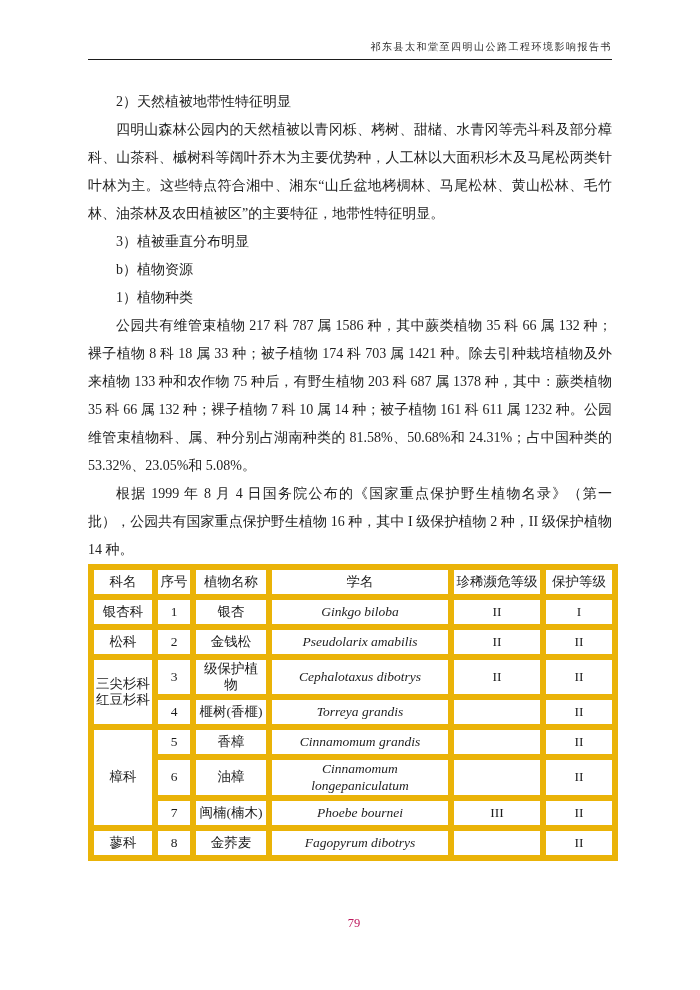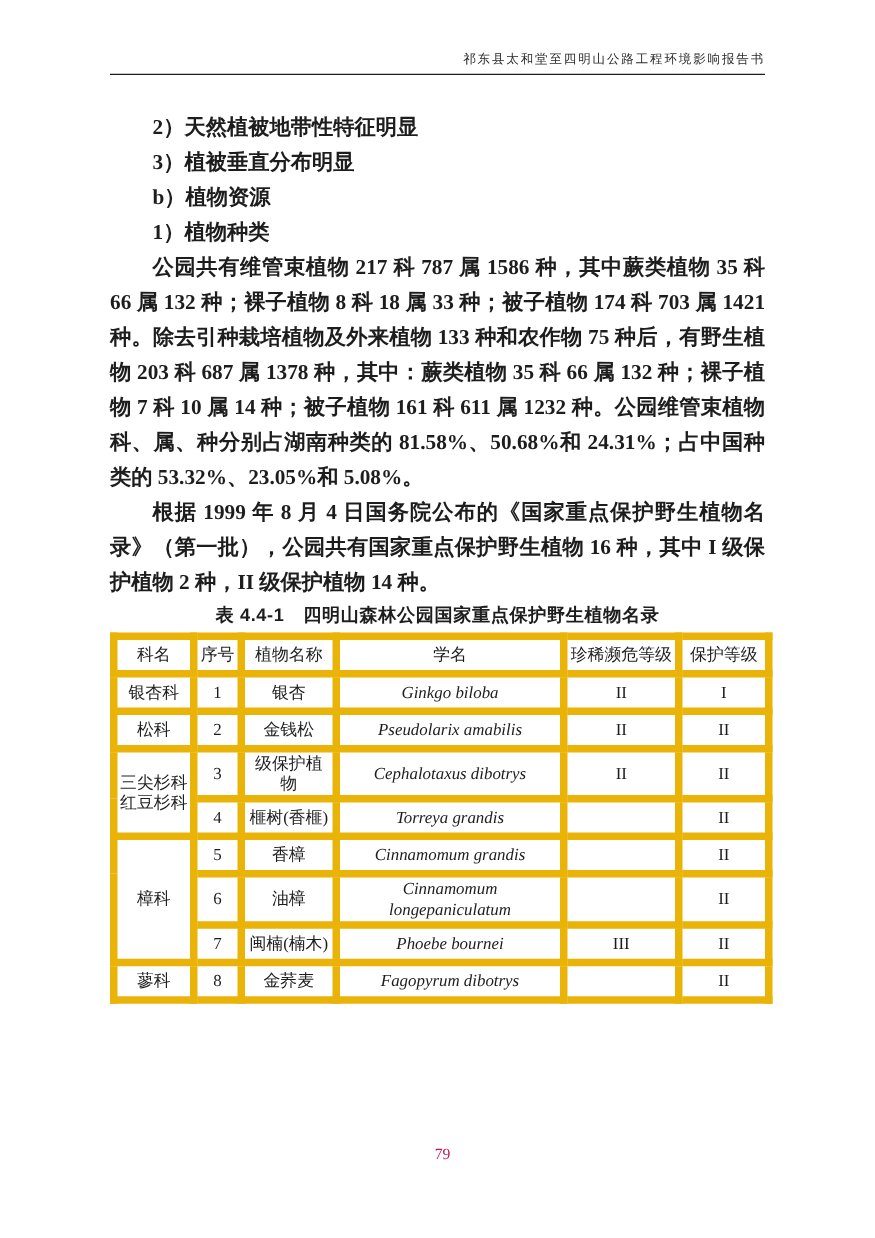--- a/index.html
+++ b/index.html
@@ -20,21 +20,21 @@
   .head-rule {
     position:absolute; top:59px; left:88px; right:88px;
     border-top:1.6px solid #1d1d1d;
     height:0;
   }
   .content {
     position:absolute; top:88px; left:88px; width:524px;
     font-size:14.5px; line-height:28px;
     text-align:justify;
   }
-  .heading, .para { margin:0; text-indent:2em; font-weight:bold; font-size:17px; }
+  .heading, .para { margin:0; text-indent:2em; font-weight:normal; font-size:14px; }
   .table-caption {
     margin:0; text-indent:0;
     text-align:center;
     font-family:"Liberation Sans","DejaVu Sans",sans-serif;
     font-weight:bold;
     font-size:14.5px; line-height:26px;
     letter-spacing:0.5px;
   }
   table.plants {
     border-collapse:collapse; table-layout:fixed;
@@ -59,29 +59,29 @@
   }
 </style>
 </head>
 <body>
 
 <div class="running-head">祁东县太和堂至四明山公路工程环境影响报告书</div>
 <div class="head-rule"></div>
 
 <div class="content">
   <p class="heading">2）天然植被地带性特征明显</p>
+  <p class="para">四明山森林公园内的天然植被以青冈栎、栲树、甜槠、水青冈等壳斗科及部分樟科、山茶科、槭树科等阔叶乔木为主要优势种，人工林以大面积杉木及马尾松两类针叶林为主。这些特点符合湘中、湘东“山丘盆地栲椆林、马尾松林、黄山松林、毛竹林、油茶林及农田植被区”的主要特征，地带性特征明显。</p>
 
   <p class="heading">3）植被垂直分布明显</p>
 
   <p class="heading">b）植物资源</p>
   <p class="heading">1）植物种类</p>
   <p class="para">公园共有维管束植物 217 科 787 属 1586 种，其中蕨类植物 35 科 66 属 132 种；裸子植物 8 科 18 属 33 种；被子植物 174 科 703 属 1421 种。除去引种栽培植物及外来植物 133 种和农作物 75 种后，有野生植物 203 科 687 属 1378 种，其中：蕨类植物 35 科 66 属 132 种；裸子植物 7 科 10 属 14 种；被子植物 161 科 611 属 1232 种。公园维管束植物科、属、种分别占湖南种类的 81.58%、50.68%和 24.31%；占中国种类的 53.32%、23.05%和 5.08%。</p>
   <p class="para">根据 1999 年 8 月 4 日国务院公布的《国家重点保护野生植物名录》（第一批），公园共有国家重点保护野生植物 16 种，其中 I 级保护植物 2 种，II 级保护植物 14 种。</p>
 
-  <p class="table-caption">表 4.4-1　四明山森林公园国家重点保护野生植物名录</p>
 
   <table class="plants">
     <colgroup>
       <col style="width:64px">
         <col style="width:38px">
         <col style="width:76px">
       <col style="width:182px">
         <col style="width:92px">
         <col style="width:72px">
     </colgroup>

